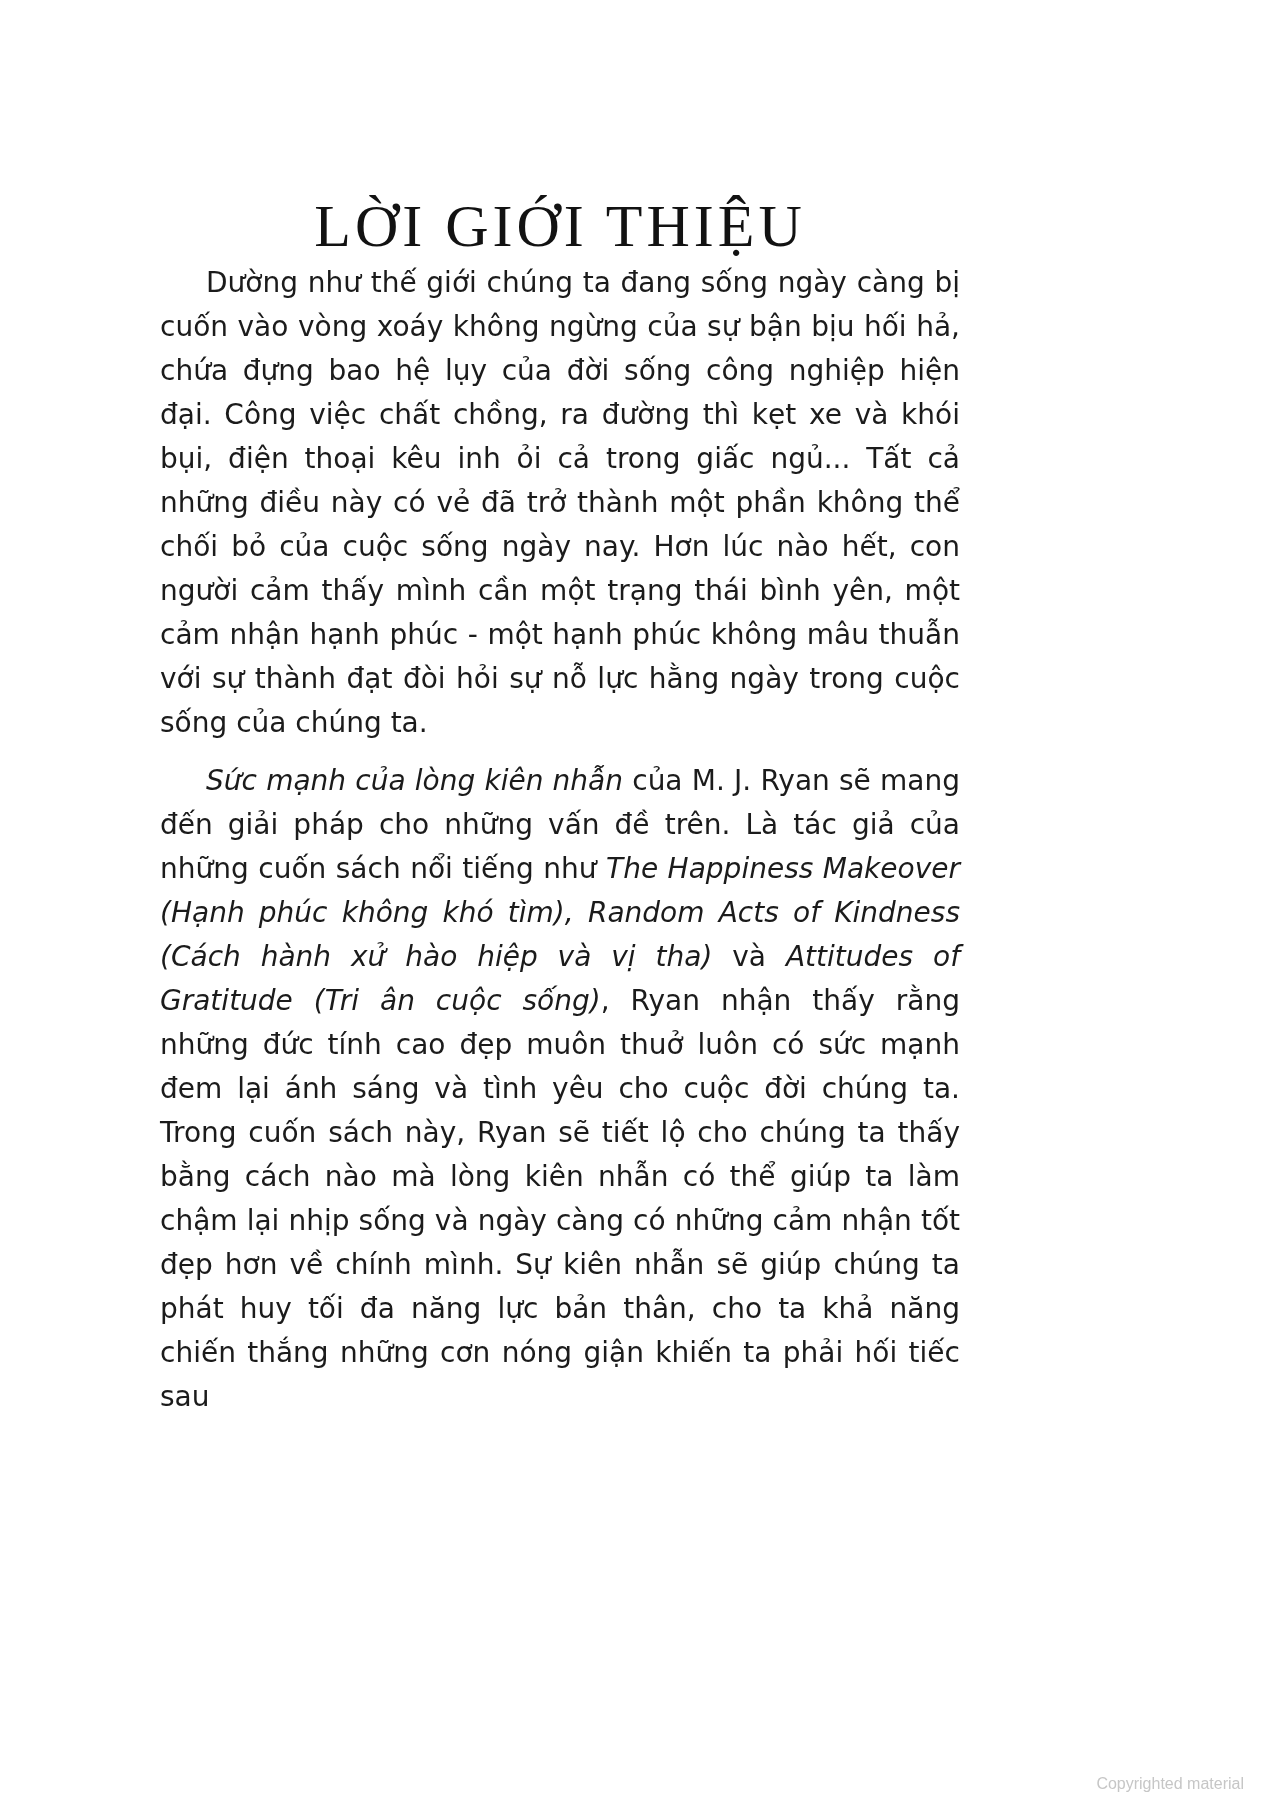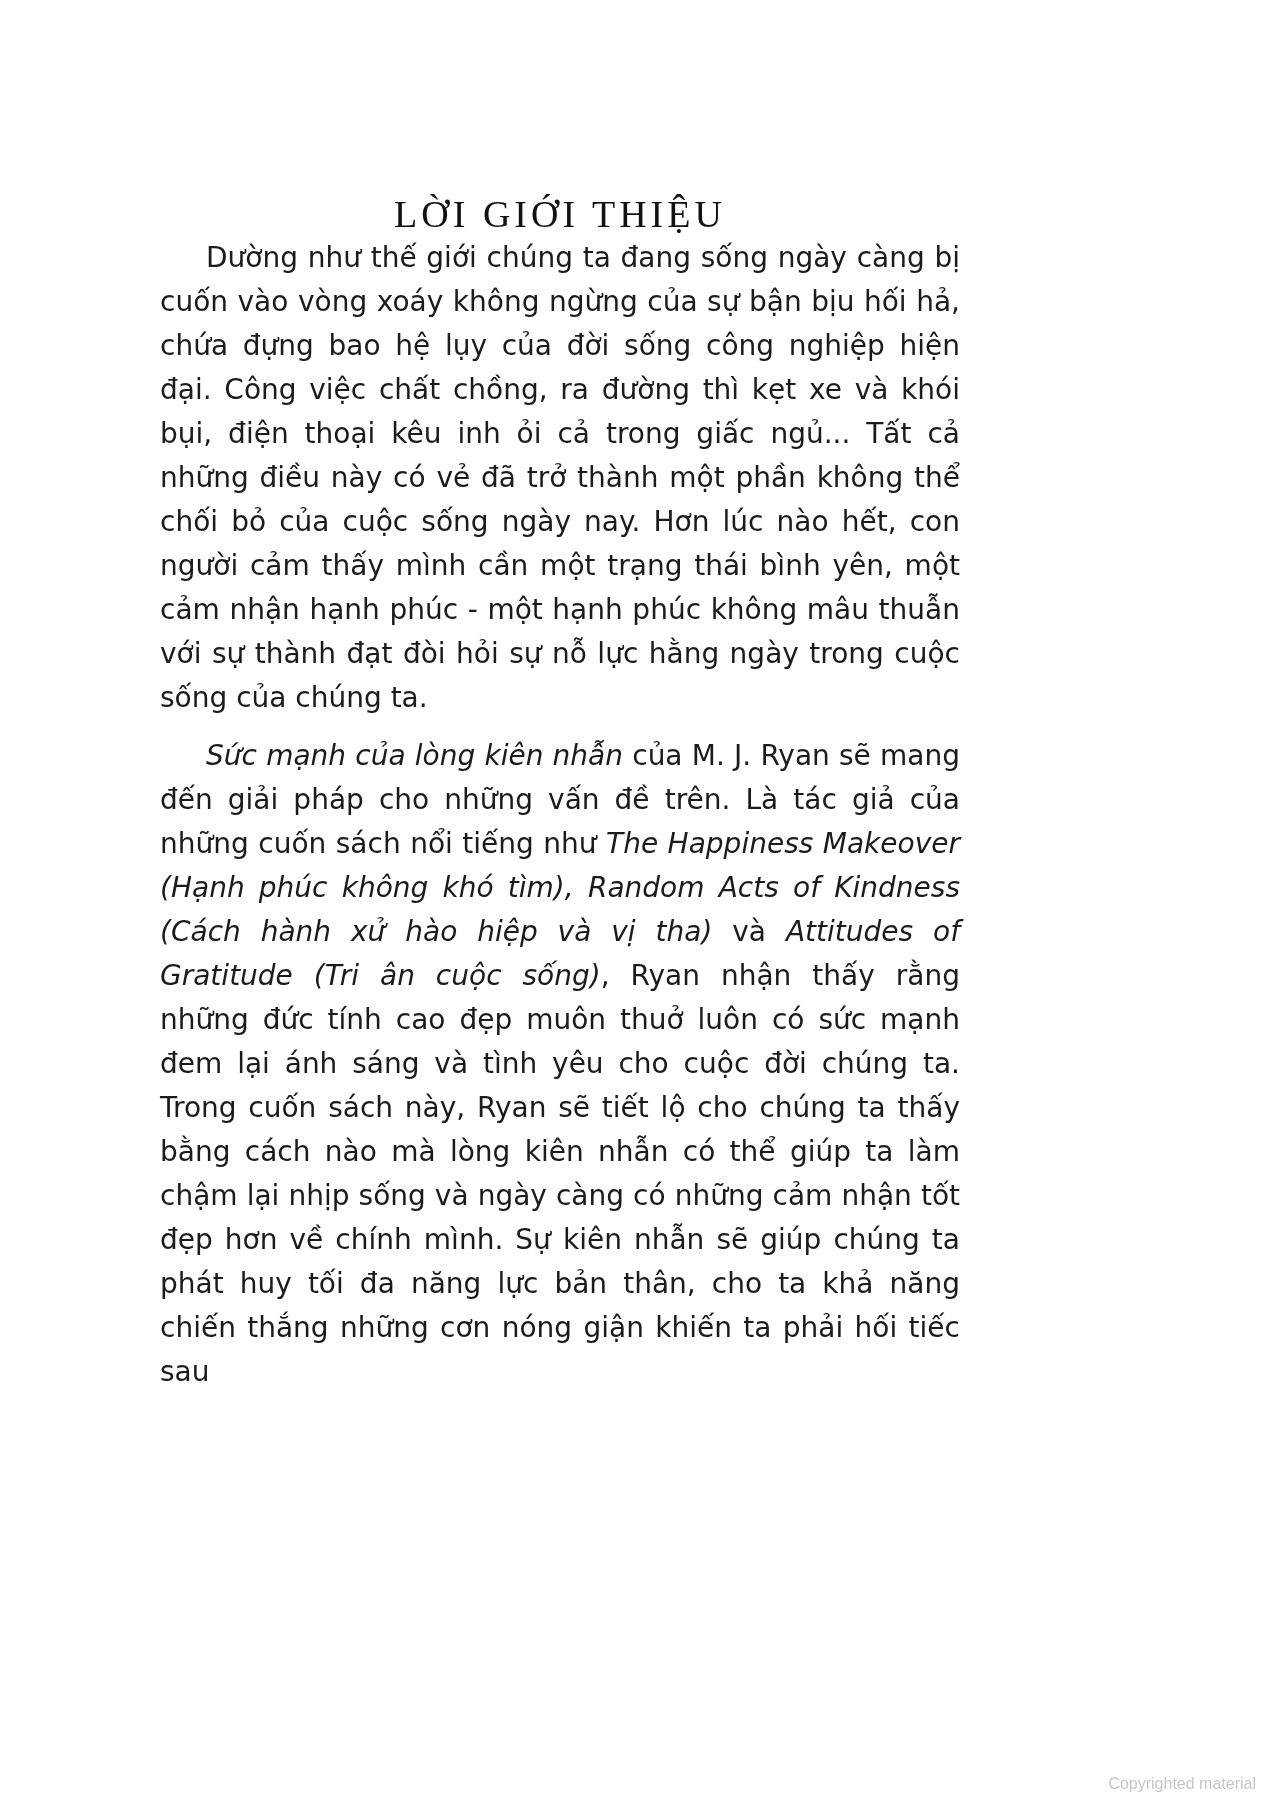--- a/index.html
+++ b/index.html
@@ -19,21 +19,21 @@
     position: relative;
     width: 1280px;
     height: 1811px;
   }
   .title {
     margin: 0;
     padding-top: 192px;
     text-align: center;
     font-family: "Liberation Serif", "DejaVu Serif", serif;
     font-weight: 400;
-    font-size: 38px;
+    font-size: 60px;
     letter-spacing: 4px;
     color: #121212;
     width: 960px; 
     margin-left: 80px;
   }
   .body-text {
     margin-left: 160px;
     width: 800px;
     font-size: 28px;
     line-height: 44px;
@@ -42,21 +42,21 @@
   }
   .body-text p {
     margin: 0 0 14px 0;
     text-indent: 46px;
   }
   .seg-normal      { font-style: normal;  font-weight: 400; }
   .seg-italic      { font-style: italic;  font-weight: 400; }
   .seg-bold-italic { font-style: italic;  font-weight: 400; }
   .copyright {
     position: absolute;
-    right: 24px;
+    right: 36px;
     bottom: 18px;
     font-size: 16px;
     color: #c6c6c6;
     font-family: "Liberation Sans", sans-serif;
   }
 </style>
 </head>
 <body>
 
 <div class="page">

